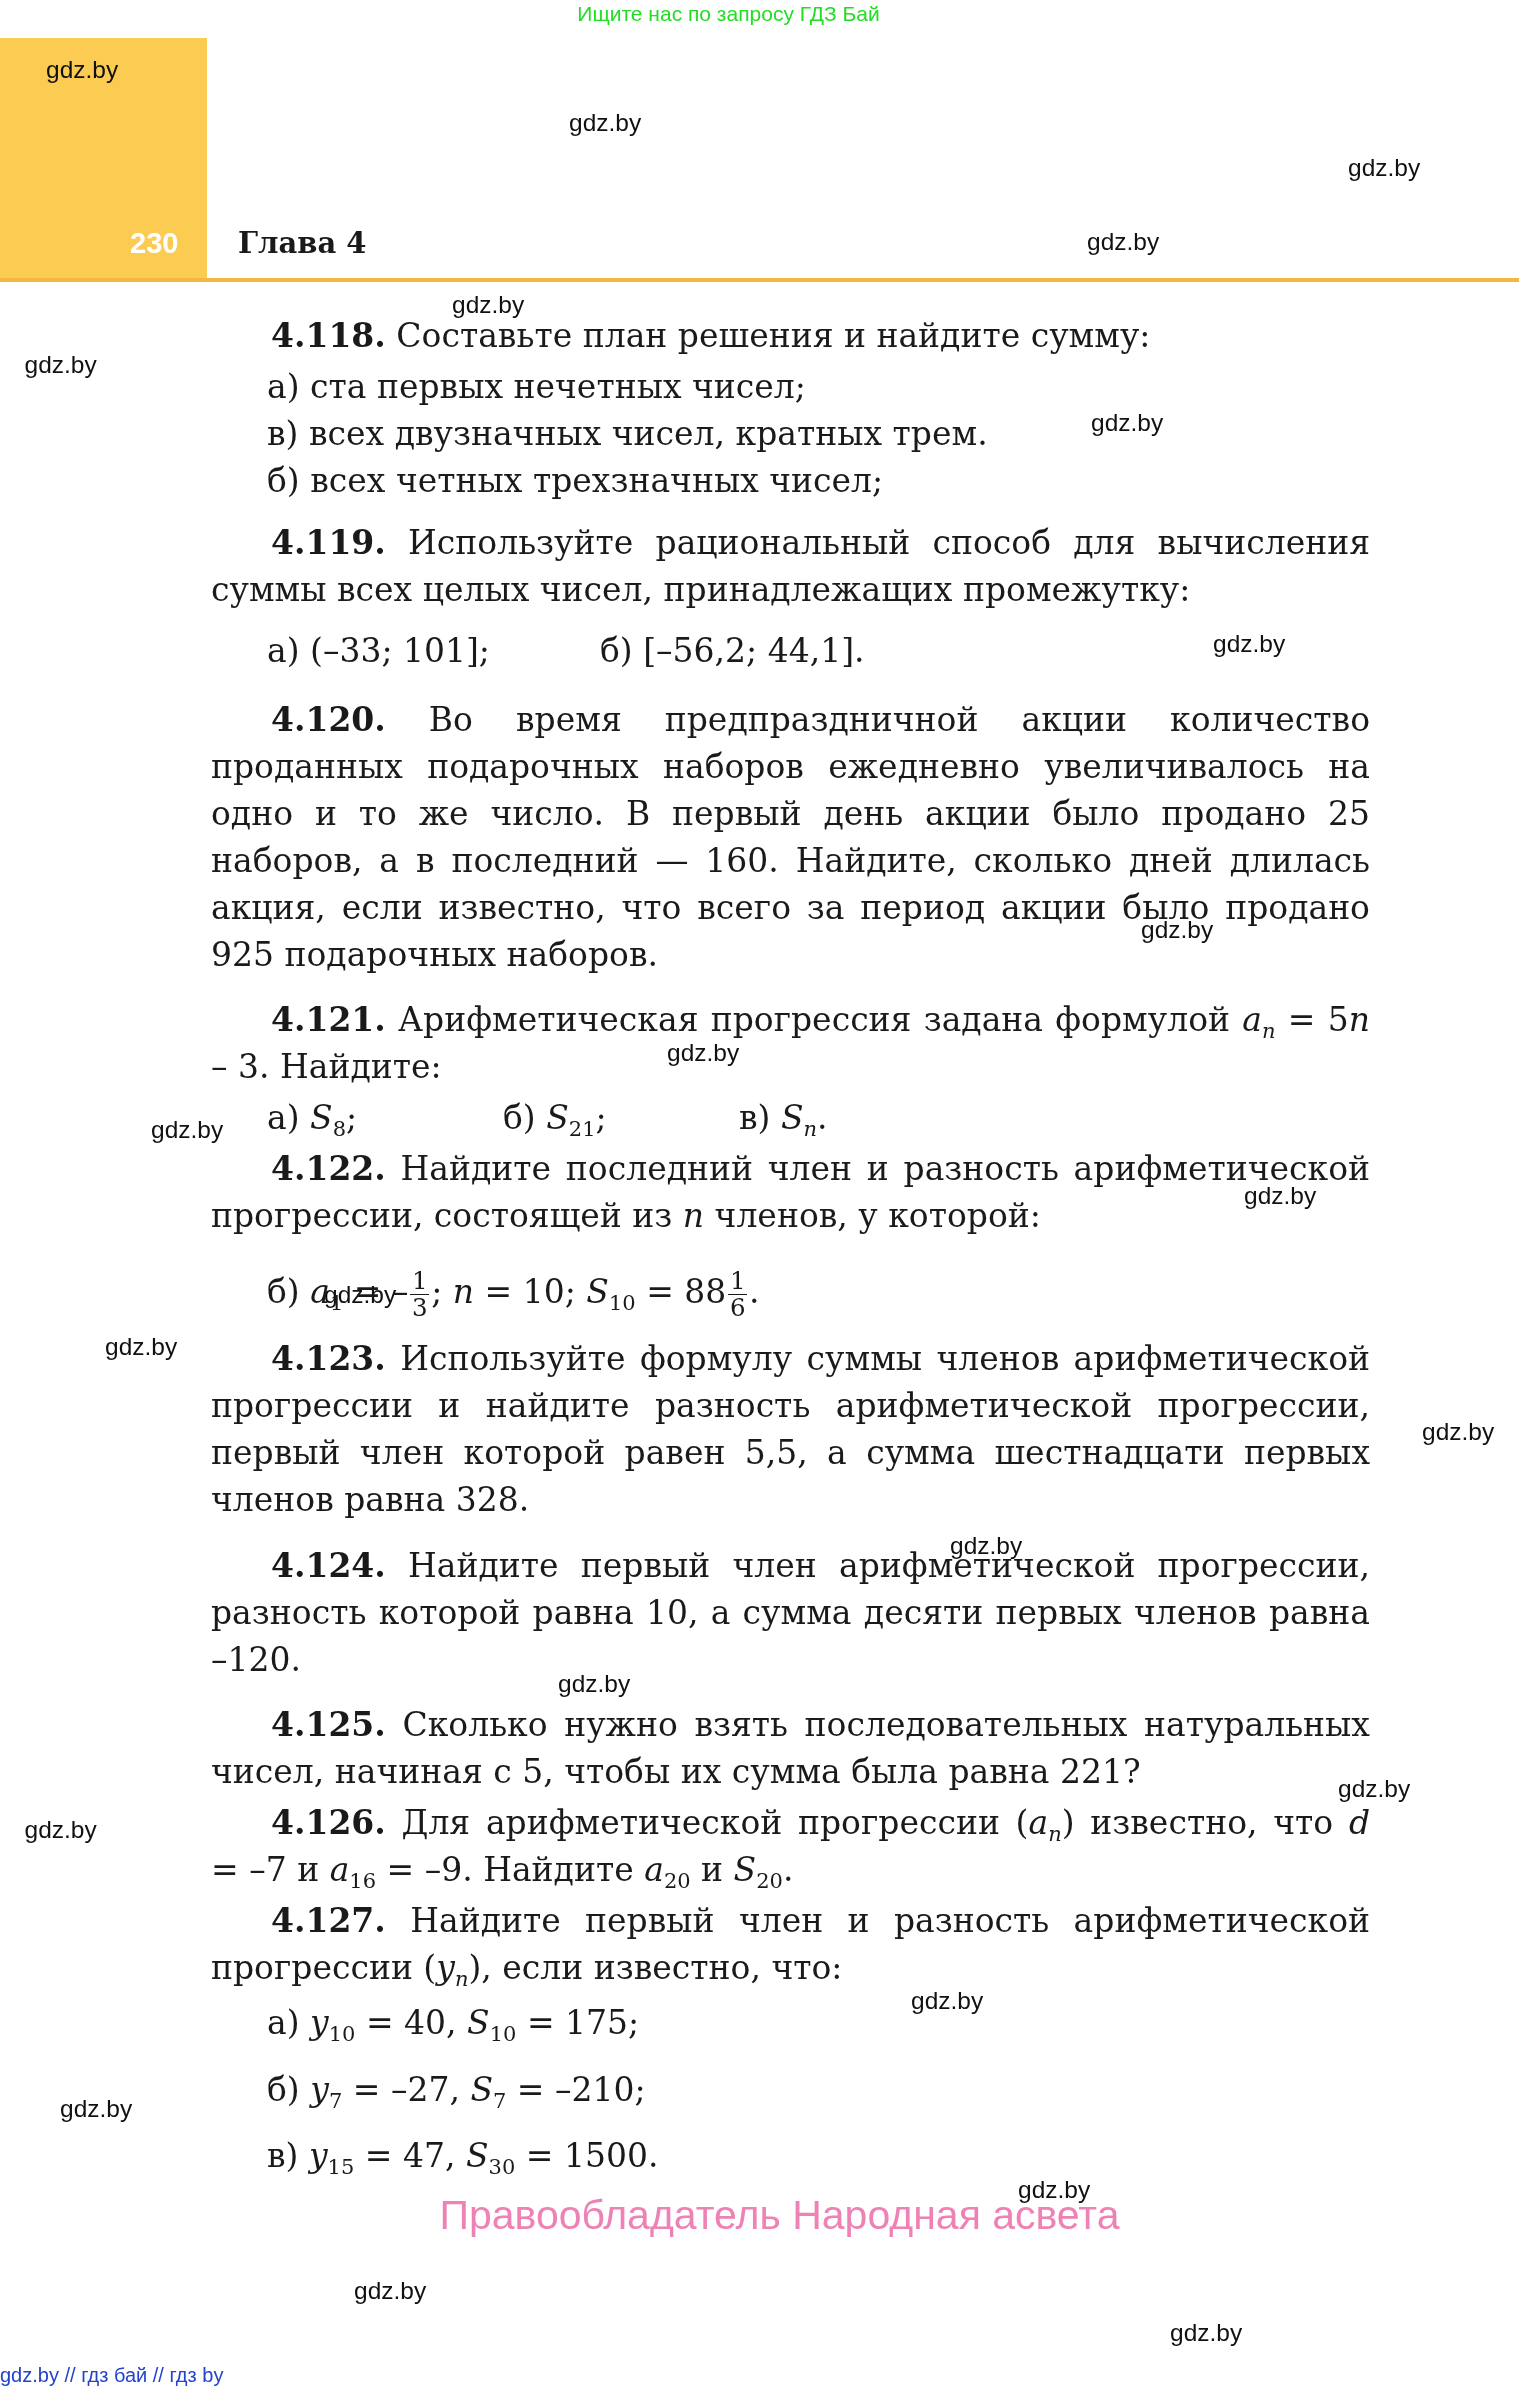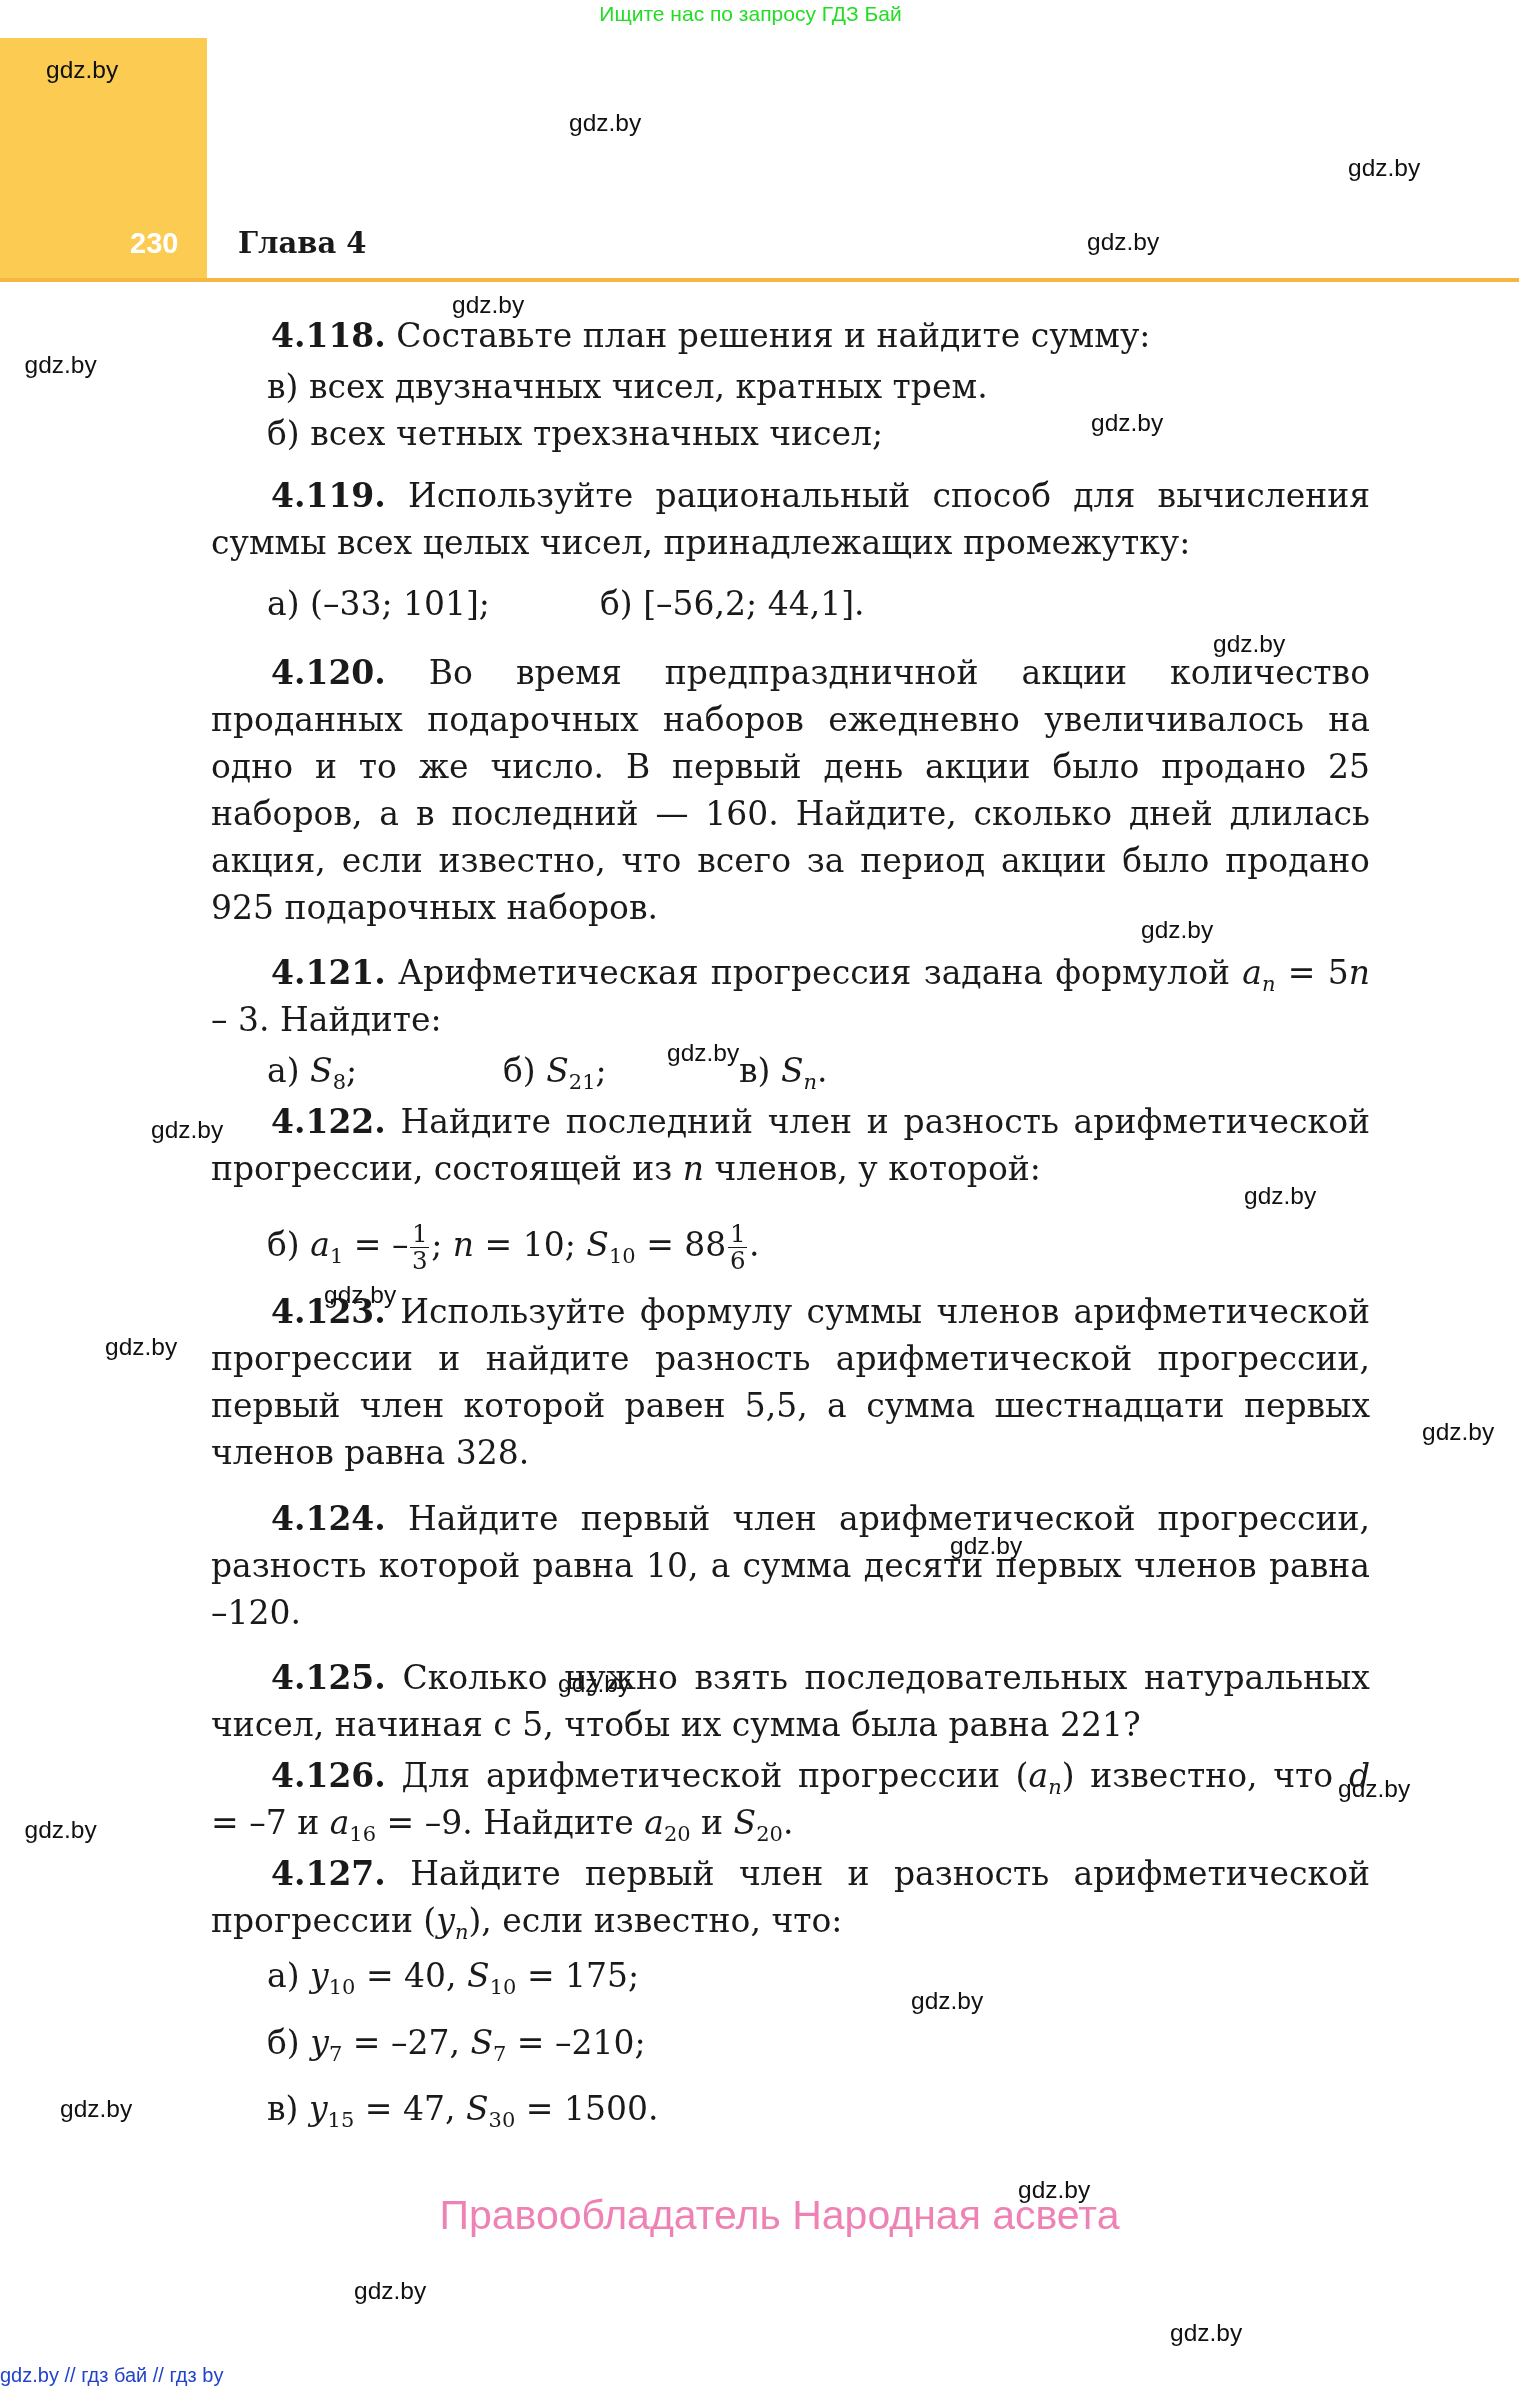--- a/index.html
+++ b/index.html
@@ -1,17 +1,17 @@
 <!DOCTYPE html>
 <html style="font-size:14px"><head>
 <meta charset="utf-8">
 <style>
   html, body { margin: 0; padding: 0; }
   body { width: 1519px; height: 2401px; position: relative; background: #ffffff; overflow: hidden; font-family: "DejaVu Serif", serif; color: #1a1a1a; }
-  .top-banner { position: absolute; top: 1.8px; left: 9px; width: 1457px; text-align: center; font-family: "Liberation Sans", sans-serif; font-size: 21px; color: #22dd22; padding-left: 13px; }
+  .top-banner { position: absolute; top: 1.8px; left: 0; width: 1457px; text-align: center; font-family: "Liberation Sans", sans-serif; font-size: 21px; color: #22dd22; }
   .yellow-block { position: absolute; left: 0; top: 38px; width: 207px; height: 244px; background: #fccb52; }
   .header-rule { position: absolute; left: 0; top: 278px; width: 1519px; height: 4.4px; background: #f5b642; }
   .page-number { position: absolute; left: 130px; top: 227px; font-family: "Liberation Sans", sans-serif; font-weight: bold; font-size: 29px; color: #ffffff; }
   .chapter-title { position: absolute; left: 238px; top: 226px; font-family: "DejaVu Serif", serif; font-weight: bold; font-size: 29px; color: #1a1a1a; }
   .wm { position: absolute; font-family: "Liberation Sans", sans-serif; font-size: 24.5px; color: #111; white-space: nowrap; }
   .content { position: absolute; left: 207px; top: 308px; width: 1167px; font-size: 33px; line-height: 47px; }
   .p { text-align: justify; margin: 4px; }
   .p.first { text-indent: 60px; }
   .num { font-weight: bold; }
   .item { padding-left: 60px; margin: 0; }
@@ -59,20 +59,21 @@
 <div class="wm" style="left:911px;top:1987px;">gdz.by</div>
 <div class="wm" style="left:60px;top:2095px;">gdz.by</div>
 <div class="wm" style="left:1018px;top:2176px;">gdz.by</div>
 <div class="wm" style="left:354px;top:2277px;">gdz.by</div>
 <div class="wm" style="left:1170px;top:2319px;">gdz.by</div>
 
 <div class="content">
 
   <div>
     <p class="p first"><span class="num">4.118.</span> <span>Составьте план решения и найдите сумму:</span></p>
+    <p class="item">а) ста первых нечетных чисел;</p>
     <p class="item">в) всех двузначных чисел, кратных трем.</p>
     <p class="item">б) всех четных трехзначных чисел;</p>
   </div>
   <div class="gap"></div>
 
   <div>
     <p class="p first"><span class="num">4.119.</span> <span>Используйте рациональный способ для вычисления суммы всех целых чисел, принадлежащих промежутку:</span></p>
     <div class="gap"></div>
     <p class="item"><span class="tab1">а) (–33; 101];</span><span>б) [–56,2; 44,1].</span></p>
   </div>

